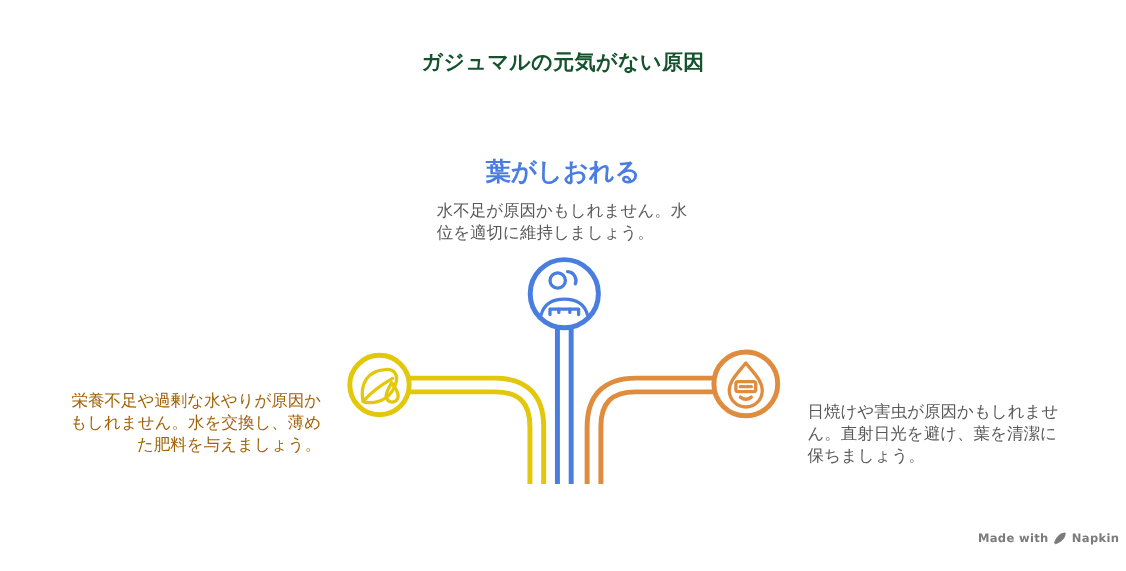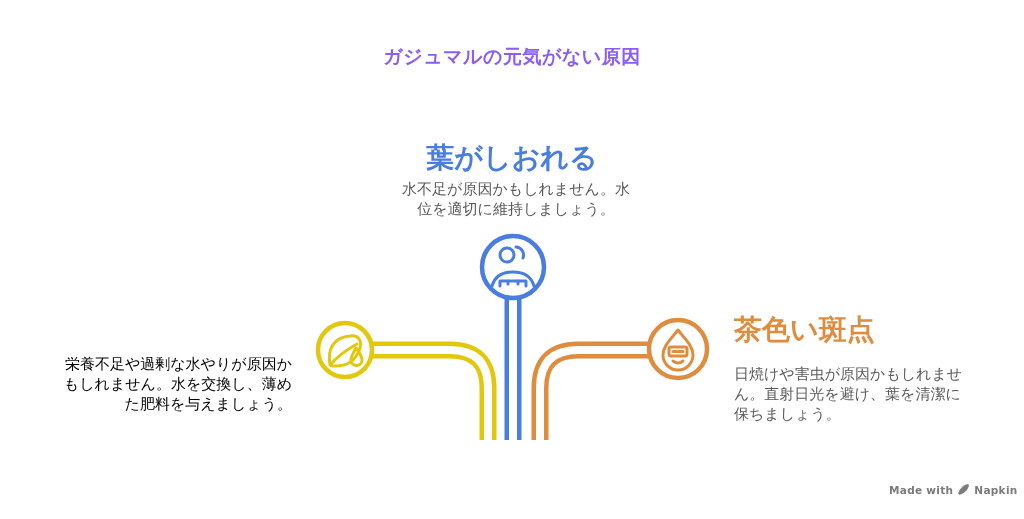--- a/index.html
+++ b/index.html
@@ -27,33 +27,33 @@
     width: 1024px;
     margin: 0;
     text-align: center;
     font-size: 19px;
     font-weight: 700;
     letter-spacing: 0.5px;
   }
   .branch-heading {
     position: absolute;
     margin: 0;
-    font-size: 28px;
+    font-size: 23px;
     font-weight: 700;
     line-height: 21px;
   }
   .branch-body {
     position: absolute;
     margin: 0;
     font-size: 15px;
     line-height: 20px;
     line-break: strict;
   }
   .heading-wilt   { top: 147px; left: 0;     width: 1024px; text-align: center; }
-  .body-wilt      { top: 181px; left: 397px; width: 238px;  text-align: center; font-family: Liberation Mono, monospace; }
+  .body-wilt      { top: 181px; left: 397px; width: 238px;  text-align: left; }
   .heading-yellow { top: 320px; left: 54px;  width: 238px;  text-align: right; }
   .body-yellow    { top: 354px; left: 54px;  width: 238px;  text-align: right; }
   .heading-spots  { top: 319px; left: 734px; width: 240px;  text-align: left; }
   .body-spots     { top: 352px; left: 734px; width: 238px;  text-align: left; }
   .tube-outer {
     fill: none;
     stroke-width: 17;
     stroke-linecap: butt;
   }
   .tube-core {
@@ -84,21 +84,21 @@
     letter-spacing: 0.3px;
     cursor: pointer;
   }
   .watermark svg { display: block; }
 </style>
 </head>
 <body>
 
 <div class="canvas">
 
-  <h1 class="title" style="color: #8b5cf6;">ガジュマルの元気がない原因</h1>
+  <h1 class="title" style="color: #14532d;">ガジュマルの元気がない原因</h1>
 
   <svg class="diagram-svg" width="1024" height="519" viewBox="0 0 1024 519">
 
     <g>
       <path class="tube-outer" d="M513,298 V440" stroke="#4a7de0"></path>
       <path class="tube-core" d="M513,298 V440"></path>
     </g>
     <g>
       <path class="tube-outer" d="M368,350 H450 Q488,350 488,388 V440" stroke="#e3c70a"></path>
       <path class="tube-core" d="M368,350 H450 Q488,350 488,388 V440"></path>
@@ -128,23 +128,22 @@
       <path d="M678,330 C671,339 663,346 663,355 a15,15 0 0 0 30,0 C693,346 685,339 678,330 Z"></path>
       <rect x="669" y="347" width="18" height="9" rx="2"></rect>
       <path d="M673,351.5 h4 M679,351.5 h4"></path>
       <path d="M673,361 q5,4 10,0"></path>
     </g>
   </svg>
 
   <h2 class="branch-heading heading-wilt" style="color: rgb(74, 125, 224);">葉がしおれる</h2>
   <p class="branch-body body-wilt" style="color: rgb(89, 89, 89);">水不足が原因かもしれません。水位を適切に維持しましょう。</p>
 
-  <p class="branch-body body-yellow" style="color: #000000;">栄養不足や過剰な水やりが原因かもしれません。水を交換し、薄めた肥料を与えましょう。</p>
+  <p class="branch-body body-yellow" style="color: #a16207;">栄養不足や過剰な水やりが原因かもしれません。水を交換し、薄めた肥料を与えましょう。</p>
 
-  <h2 class="branch-heading heading-spots" style="color: rgb(224, 140, 62);">茶色い斑点</h2>
   <p class="branch-body body-spots" style="color: rgb(89, 89, 89); margin-top: 12px;">日焼けや害虫が原因かもしれません。直射日光を避け、葉を清潔に保ちましょう。</p>
 
   <div class="watermark" style="color: rgb(123, 123, 123);">
     <span>Made with</span>
     <svg width="13" height="13" viewBox="0 0 16 16">
       <path d="M2,13 C5,4 10,2 14,2 C14,6 12,11 3,14 Z M4,12 L10,6" fill="currentColor" stroke="currentColor" stroke-width="1"></path>
     </svg>
     <span>Napkin</span>
   </div>
 

